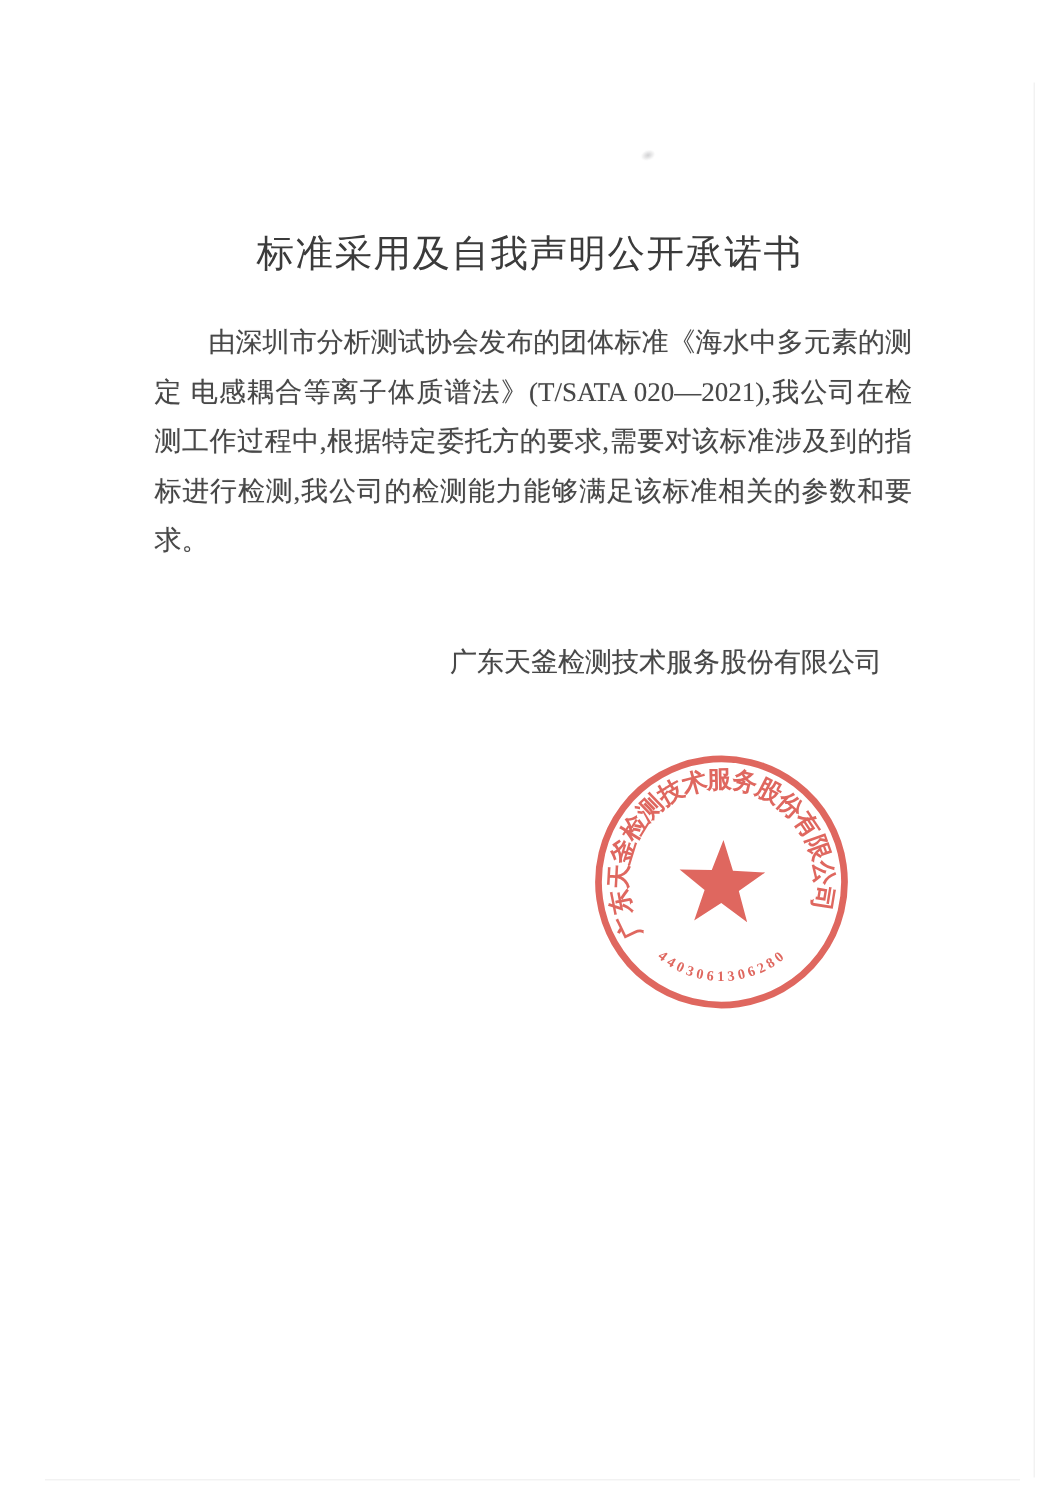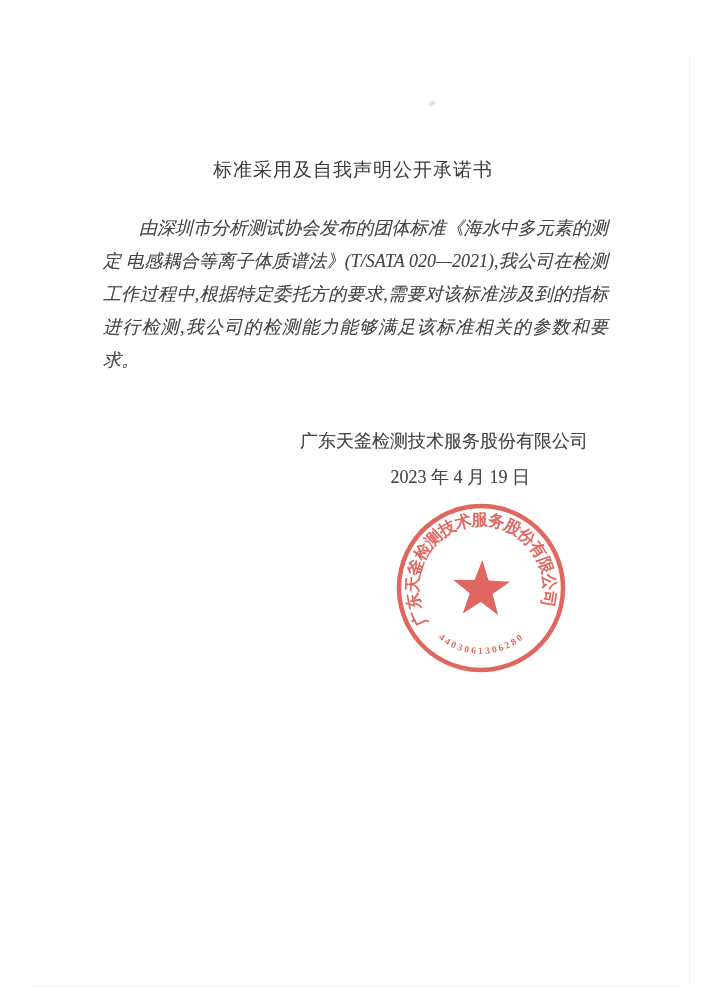--- a/index.html
+++ b/index.html
@@ -23,34 +23,33 @@
   }
   .smudge{
     position:absolute;left:427px;top:100px;width:10px;height:7px;
     background:radial-gradient(ellipse at center, rgba(120,120,125,0.35), rgba(120,120,125,0) 70%);
     transform:rotate(-20deg);
     filter:blur(0.5px);
   }
   .title{
     margin:152px 0 0 0;
     text-align:center;
-    font-size:19px;
+    font-size:25px;
     font-weight:500;
     letter-spacing:1px;
     line-height:36px;
     color:#3b3b3b;
   }
   .body{
     margin-top:24px;
     padding:0 98px 0 103px;
     font-size:18px;
     line-height:33px;
     text-align:justify;
     text-shadow:0 0 0.5px rgba(90,90,90,0.45);
-    font-style:italic;
   }
   .body p{
     margin:0;
     text-indent:2em;
   }
   .sig{
     margin-top:52px;
     font-size:18px;
     line-height:24px;
     text-shadow:0 0 0.5px rgba(90,90,90,0.45);
@@ -95,21 +94,20 @@
   <div class="smudge"></div>
 
   <h1 class="title">标准采用及自我声明公开承诺书</h1>
 
   <div class="body">
     <p>由深圳市分析测试协会发布的团体标准《海水中多元素的测定 电感耦合等离子体质谱法》(T/SATA 020—2021),我公司在检测工作过程中,根据特定委托方的要求,需要对该标准涉及到的指标进行检测,我公司的检测能力能够满足该标准相关的参数和要求。</p>
   </div>
 
   <div class="sig">
     <div class="company">广东天釜检测技术服务股份有限公司</div>
-    <div class="date">2023 年 4 月 19 日</div>
   </div>
 
   <svg class="seal" viewBox="0 0 180 180" aria-hidden="true">
     <g transform="rotate(-8 90 90)" fill="#d8453b">
       <circle cx="90" cy="90" r="82" fill="none" stroke="#d8453b" stroke-width="4.5"></circle>
       <polygon points="95.2,62.5 98.6,83.7 119.7,87.8 100.6,97.6 103.2,119.0 87.9,103.8 68.4,112.8 78.1,93.7 63.5,77.9 84.7,81.2"></polygon>
       <path id="seal-arc-top" d="M 32.9 116.6 A 63 63 0 1 1 147.1 116.6" fill="none"></path>
       <path id="seal-arc-bottom" d="M 39.4 132.4 A 66 66 0 0 0 140.6 132.4" fill="none"></path>
       <text class="arc-company">
         <textPath href="#seal-arc-top" startOffset="0" textLength="252" lengthAdjust="spacing">广东天釜检测技术服务股份有限公司</textPath>

